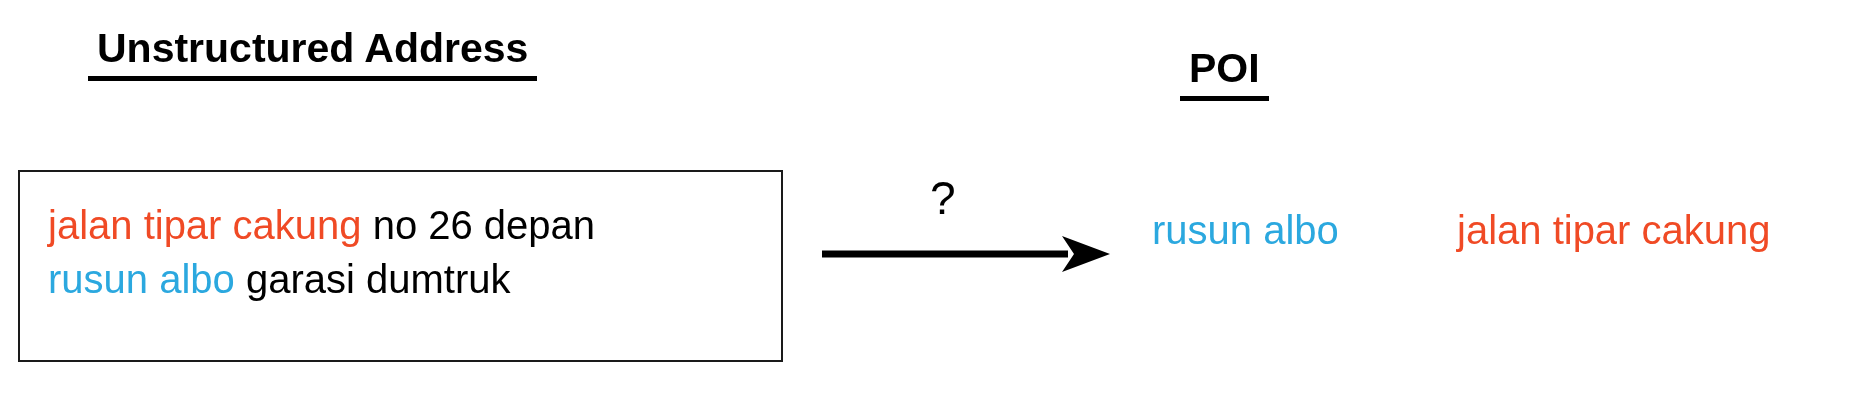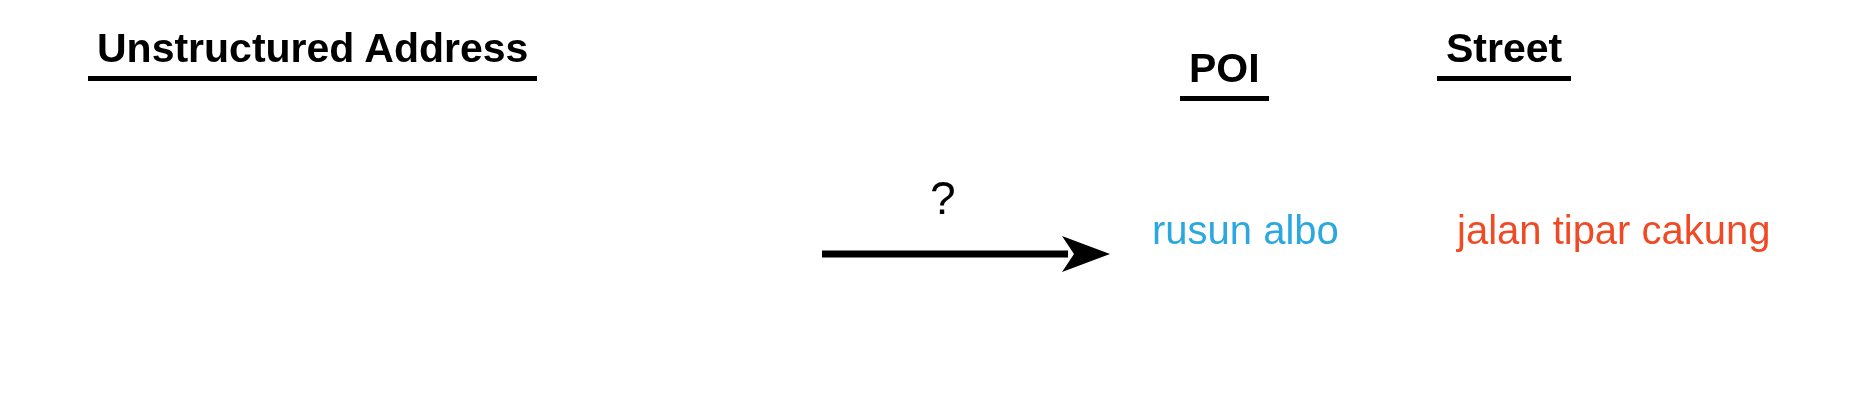--- a/index.html
+++ b/index.html
@@ -102,24 +102,27 @@
 <div id="page">
 
   <div class="col-header" id="hdr-unstructured">
     <span class="hdr-text">Unstructured Address</span>
   </div>
 
   <div class="col-header" id="hdr-poi">
     <span class="hdr-text">POI</span>
   </div>
 
-  <div class="col-header" id="hdr-street">
-    <span class="hdr-text">Street</span>
+
+  <div id="address-box">
+    <div id="address-lines">
+      <span class="addr-line"><span class="tok-street">jalan tipar cakung</span><span class="tok-plain"> no 26 depan</span></span>
+      <span class="addr-line"><span class="tok-poi">rusun albo</span><span class="tok-plain"> garasi dumtruk</span></span>
+    </div>
   </div>
-
 
   <div id="arrow-group">
     <div id="arrow-question">?</div>
     <svg id="arrow-svg" width="292" height="46" viewBox="0 0 292 46">
       <line x1="2" y1="23" x2="248" y2="23" stroke="#000000" stroke-width="7"></line>
       <polygon points="242,5 290,23 242,41 254,23" fill="#000000"></polygon>
     </svg>
   </div>
 
   <div class="out-value" id="poi-value">rusun albo</div>

